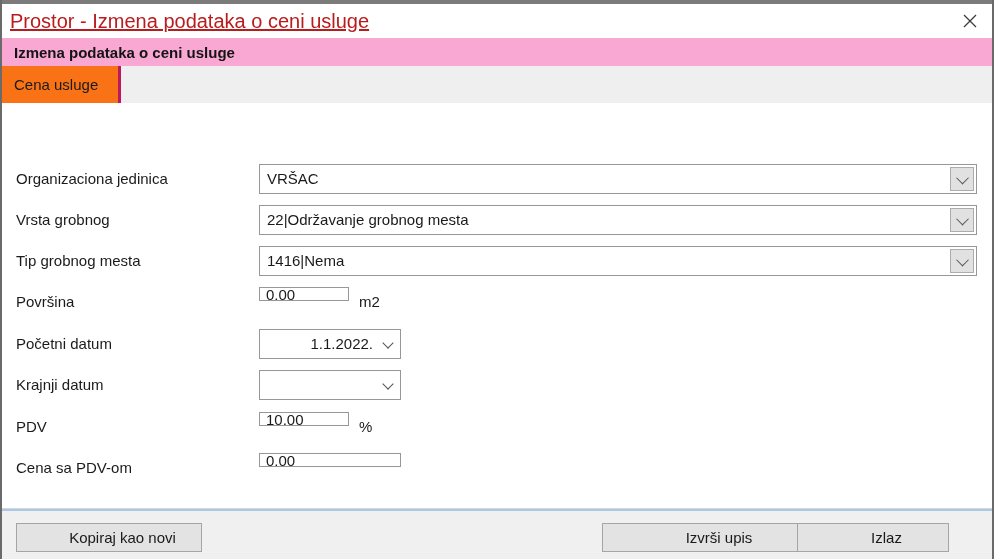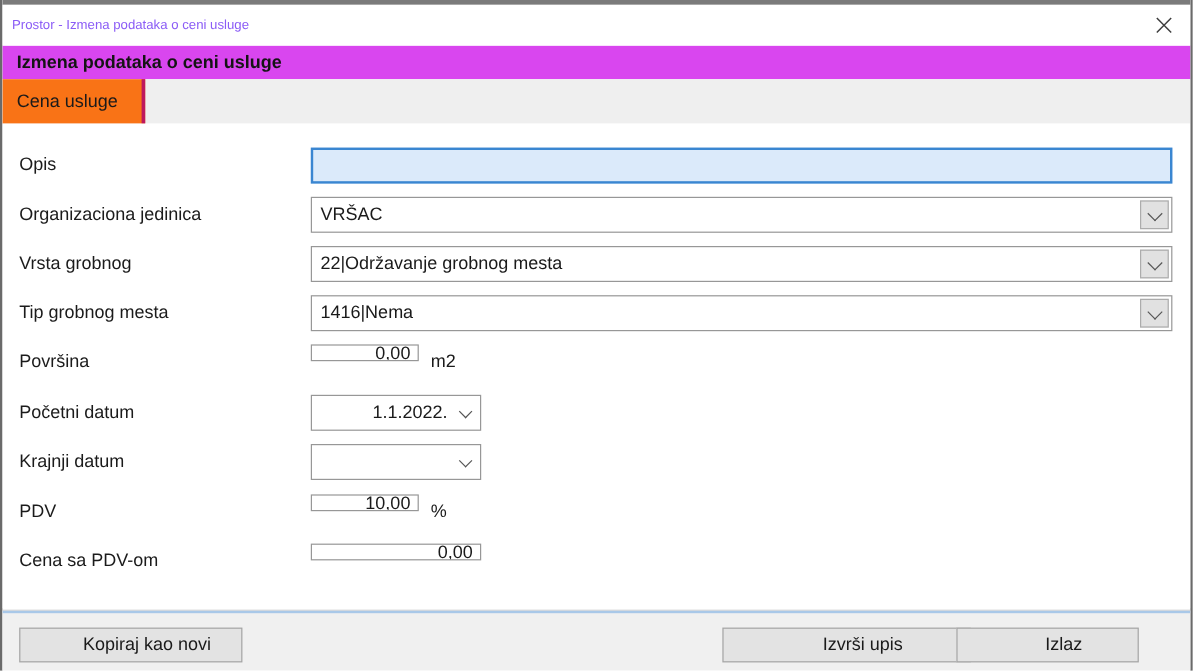--- a/index.html
+++ b/index.html
@@ -6,27 +6,27 @@
   .window {
     position:relative; width:994px; height:559px; box-sizing:border-box;
     border-left:2px solid #6a6a6a; border-right:2px solid #6a6a6a;
     font-family:"Liberation Sans", sans-serif; background:#ffffff; overflow:hidden;
   }
   .topstripe { height:4px; background:#7b7b7b; }
   .titlebar {
     position:relative; height:34px; background:#ffffff;
     display:flex; align-items:center; padding:0 8px; box-sizing:border-box;
   }
-  .title-text { font-size:11px; color:#8b5cf6; }
+  .title-text { font-size:20px; color:#b91c1c;text-decoration:underline; }
   .close-btn {
     position:absolute; right:4px; top:2px; width:36px; height:30px;
     display:flex; align-items:center; justify-content:center; cursor:pointer;
   }
   .greenbar {
-    height:28px; background:#d946ef; display:flex; align-items:center;
+    height:28px; background:#f9a8d4; display:flex; align-items:center;
     padding:0 12px; box-sizing:border-box;
   }
   .greenbar-title { font-size:15px; font-weight:bold; color:#141414; }
   .tabstrip { position:relative; height:37px; background:#efefef; }
   .tab {
     position:absolute; left:0; top:0; width:119px; height:37px; background:#f97316;
     border-right:3px solid #be185d; box-sizing:border-box;
     display:flex; align-items:center; padding-left:12px; cursor:default;
   }
   .tab-label { font-size:15px; color:#1a1a1a; }
@@ -44,21 +44,21 @@
     position:absolute; right:2px; top:2px; width:24px; height:24px;
     background:#e1e1e1; border:1px solid #acacac; box-sizing:border-box;
     display:flex; align-items:center; justify-content:center; cursor:pointer;
   }
   .chev {
     width:8px; height:8px; border-right:1.6px solid #555; border-bottom:1.6px solid #555;
     transform:rotate(45deg) translate(-1px,-1px);
   }
   .num-input {
     border:1px solid #979797; background:#ffffff; font-family:inherit; font-size:15px;
-    color:#1a1a1a; text-align:right; padding:0 6px; outline:none; box-sizing:border-box; height:14px;
+    color:#1a1a1a; text-align:left; padding:0 6px; outline:none; box-sizing:border-box; height:14px;
   }
   .w-small { width:90px; }
   .w-mid   { width:142px; }
   .suffix  { position:absolute; left:357px; top:0; line-height:30px; font-size:15px; color:#1b1b1b; }
   .datecombo { width:142px; border:1px solid #979797; background:#ffffff; position:relative; }
   .date-value { position:absolute; right:27px; top:0; line-height:28px; font-size:15px; color:#1a1a1a; }
   .small-chev {
     position:absolute; right:8px; top:9px; width:7px; height:7px;
     border-right:1.4px solid #555; border-bottom:1.4px solid #555; transform:rotate(45deg);
   }
@@ -96,24 +96,20 @@
   </div>
 
   <div class="tabstrip">
     <div class="tab">
       <span class="tab-label">Cena usluge</span>
     </div>
   </div>
 
   <div class="content">
 
-    <div class="row" style="top:20px">
-      <span class="field-label">Opis</span>
-      <input class="ctrl text-input" value="" style="">
-    </div>
 
     <div class="row" style="top:61px">
       <span class="field-label">Organizaciona jedinica</span>
       <div class="ctrl combo">
         <span class="combo-value">VRŠAC</span>
         <div class="combo-btn">
           <span class="chev"></span>
         </div>
       </div>
     </div>

